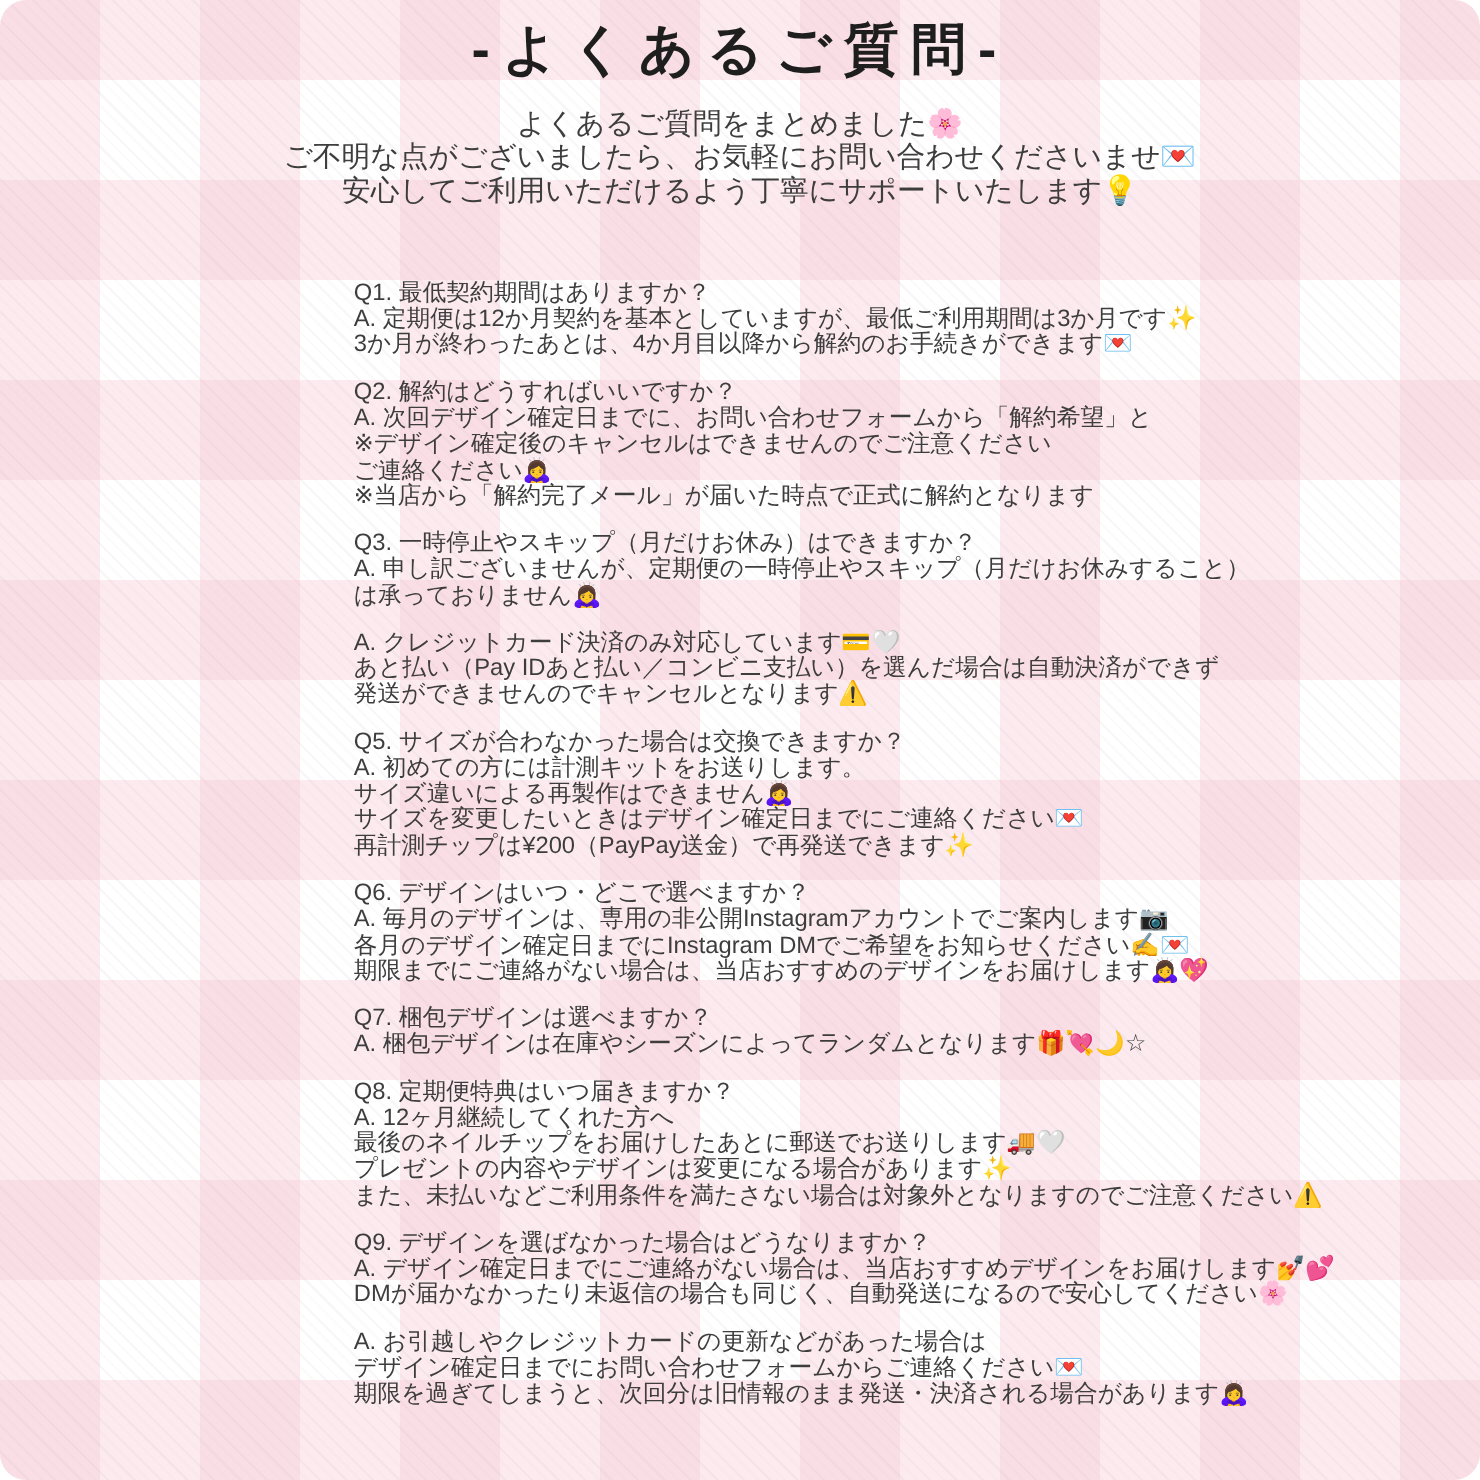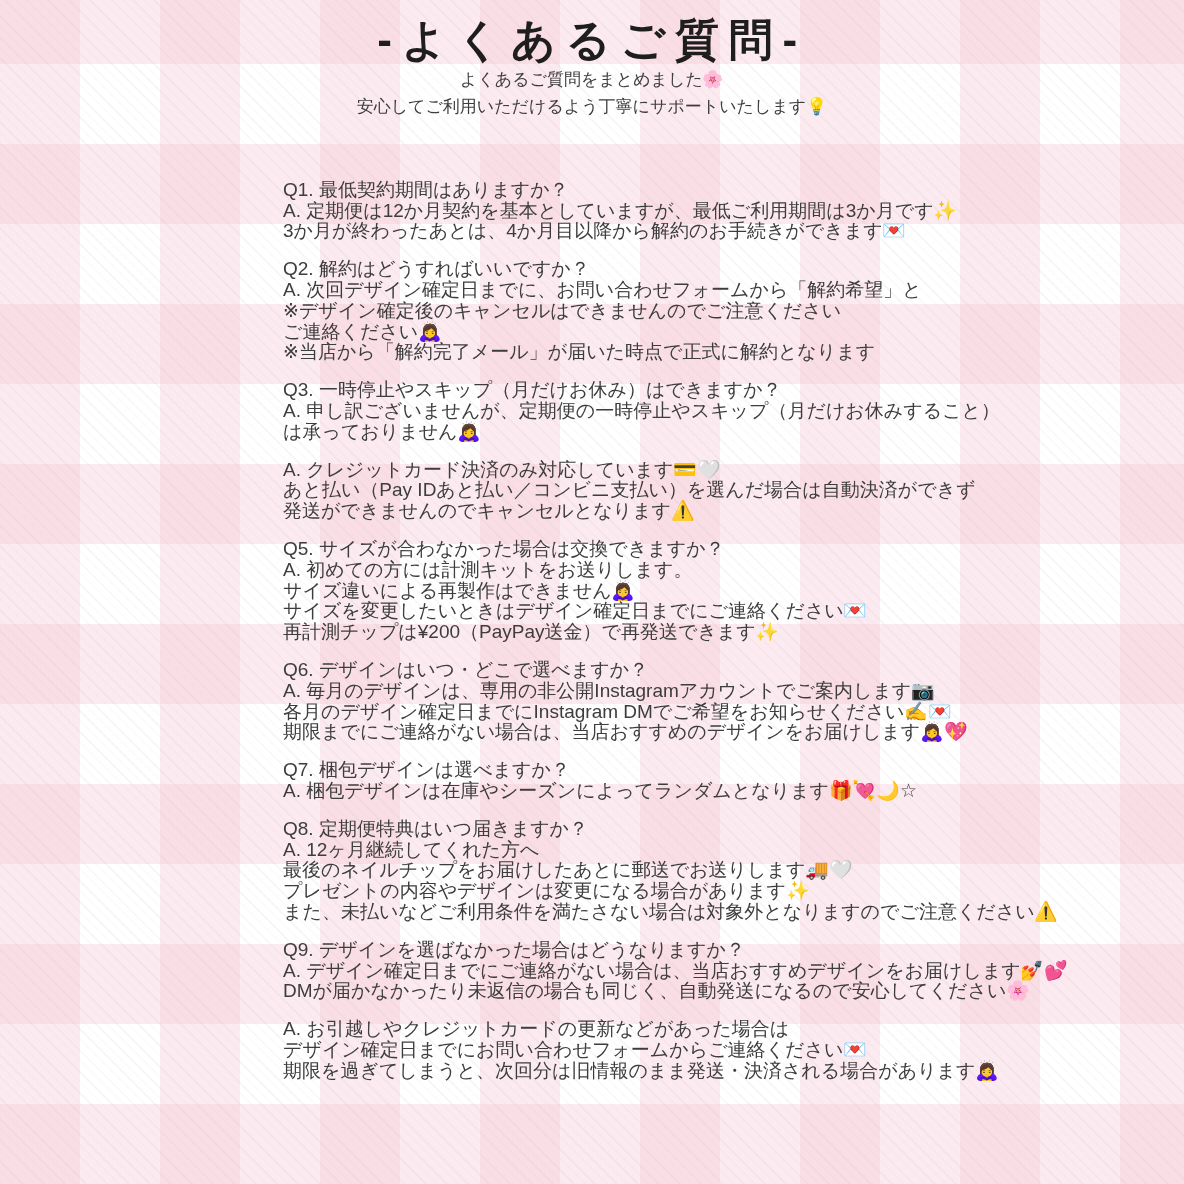--- a/index.html
+++ b/index.html
@@ -21,38 +21,39 @@
         rgba(186,172,186,0.10) 0px, rgba(186,172,186,0.10) 2px,
         rgba(255,255,255,0)   2px, rgba(255,255,255,0)   8px,
         rgba(205,185,200,0.06) 8px, rgba(205,185,200,0.06) 10px,
         rgba(255,255,255,0)  10px, rgba(255,255,255,0)  15px),
       repeating-linear-gradient(0deg,
         rgba(247,203,215,0.40) 0px, rgba(247,203,215,0.40) 80px,
         rgba(255,255,255,0)   80px, rgba(255,255,255,0)  160px),
       repeating-linear-gradient(90deg,
         rgba(247,203,215,0.40) 0px, rgba(247,203,215,0.40) 80px,
         rgba(255,255,255,0)   80px, rgba(255,255,255,0)  160px);
+    border-radius: 21px;
   }
   .page-title {
     margin: 0;
     padding-top: 14px;
     text-align: center;
     font-size: 44px;
     line-height: 1.2;
     font-weight: 700;
     letter-spacing: 0.22em;
     color: #1e1e1e;
     white-space: nowrap;
   }
   .intro {
+    margin-top: 18px;
     text-align: center;
-    font-size: 17px;
+    font-size: 23px;
     line-height: 27px;
     color: #3d3d3d;
-    font-family: Liberation Mono, monospace;
   }
   .intro-line {
     white-space: nowrap;
   }
   .faq {
     margin: 59px 0 0 283px;
     width: 640px;
     font-size: 19px;
     line-height: 20.8px;
   }
@@ -67,20 +68,21 @@
 </head>
 <body>
 
 <div class="canvas">
 
   <h1 class="page-title">-よくあるご質問-</h1>
 
   <div class="intro">
   <div class="intro-line">よくあるご質問をまとめました🌸</div>
 
+  <div class="intro-line">ご不明な点がございましたら、お気軽にお問い合わせくださいませ💌</div>
 
   <div class="intro-line">安心してご利用いただけるよう丁寧にサポートいたします💡</div>
 </div>
 
   <div class="faq">
   <div class="faq-item">
     <div class="faq-question">Q1. 最低契約期間はありますか？</div>
 
   <div class="faq-answer-line">A. 定期便は12か月契約を基本としていますが、最低ご利用期間は3か月です✨</div>
 

